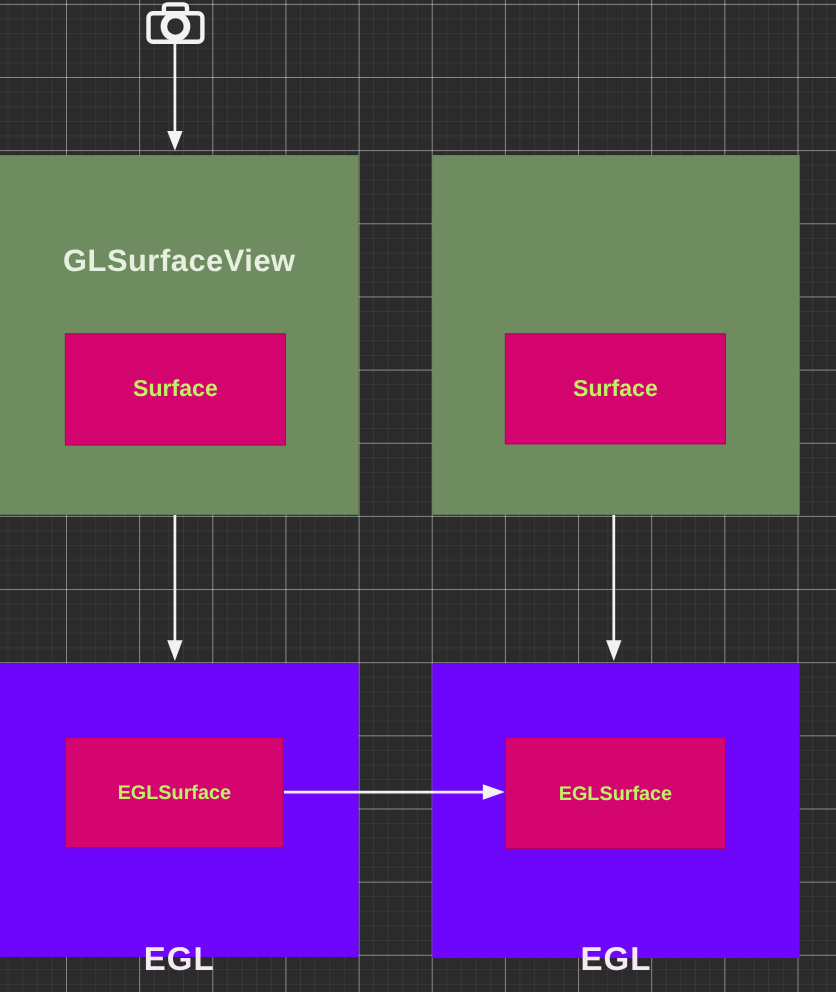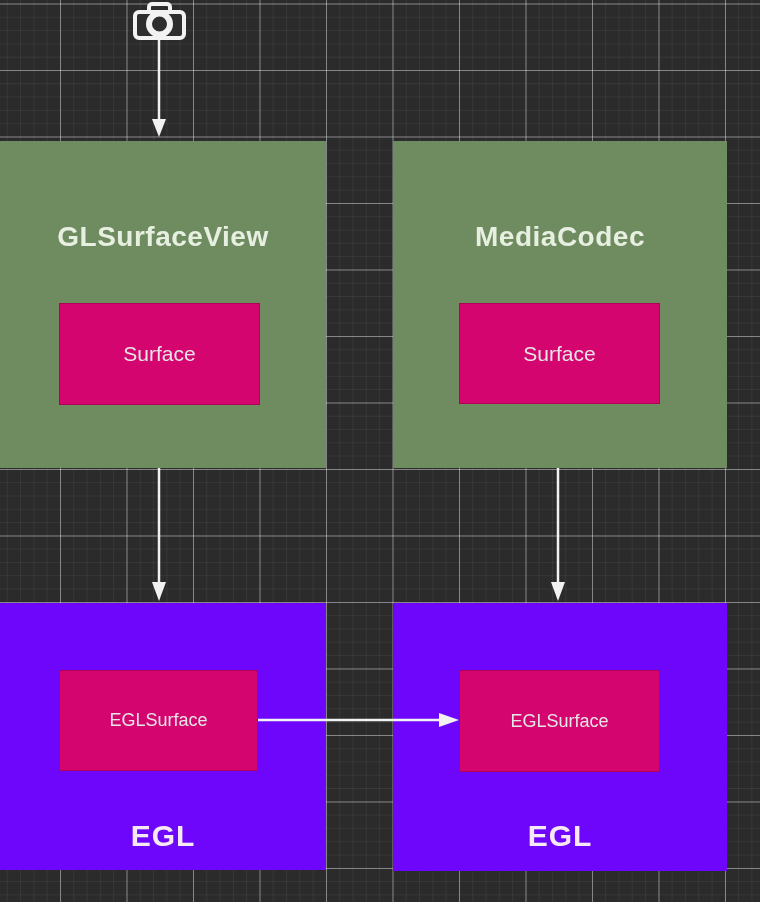--- a/index.html
+++ b/index.html
@@ -37,33 +37,35 @@
   }
   .egl-title {
     position: absolute;
     left: 0; right: 0;
     text-align: center;
     font-weight: bold;
     font-size: 30px;
     line-height: 30px;
     color: #F7E9F3;
     letter-spacing: 1px;
+    margin-top: 37px;
   }
   .chip {
     position: absolute;
     background: #D5056F;
     border: 1px solid rgba(110, 0, 45, 0.35);
     display: flex;
     align-items: center;
     justify-content: center;
     box-sizing: border-box;
   }
   .chip span {
-    color: #e5e5e5;
+    color: #bef264;
     font-size: 21px;
+    font-weight: bold;
   }
   .chip.egl span { font-size: 18px; }
   .texture-label {
     position: absolute;
     left: 317px;
     top: 667px;
     width: 84px;
     text-align: center;
     font-size: 31px;
     line-height: 36px;
@@ -102,21 +104,20 @@
   </svg>
 
   <div class="box box-green" style="left:0; top:141px; width:326px; height:327px;">
     <div class="box-title" style="top:81px;">GLSurfaceView</div>
     <div class="chip" style="left:59px; top:162px; width:201px; height:102px;">
       <span>Surface</span>
     </div>
   </div>
 
   <div class="box box-green" style="left:393px; top:141px; width:334px; height:327px;">
-    <div class="box-title" style="top:81px;">MediaCodec</div>
     <div class="chip" style="left:66px; top:162px; width:201px; height:101px;">
       <span>Surface</span>
     </div>
   </div>
 
   <div class="box box-purple" style="left:0; top:603px; width:326px; height:267px;">
     <div class="chip egl" style="left:59px; top:67px; width:199px; height:101px;">
       <span>EGLSurface</span>
     </div>
     <div class="egl-title" style="top:218px;">EGL</div>

